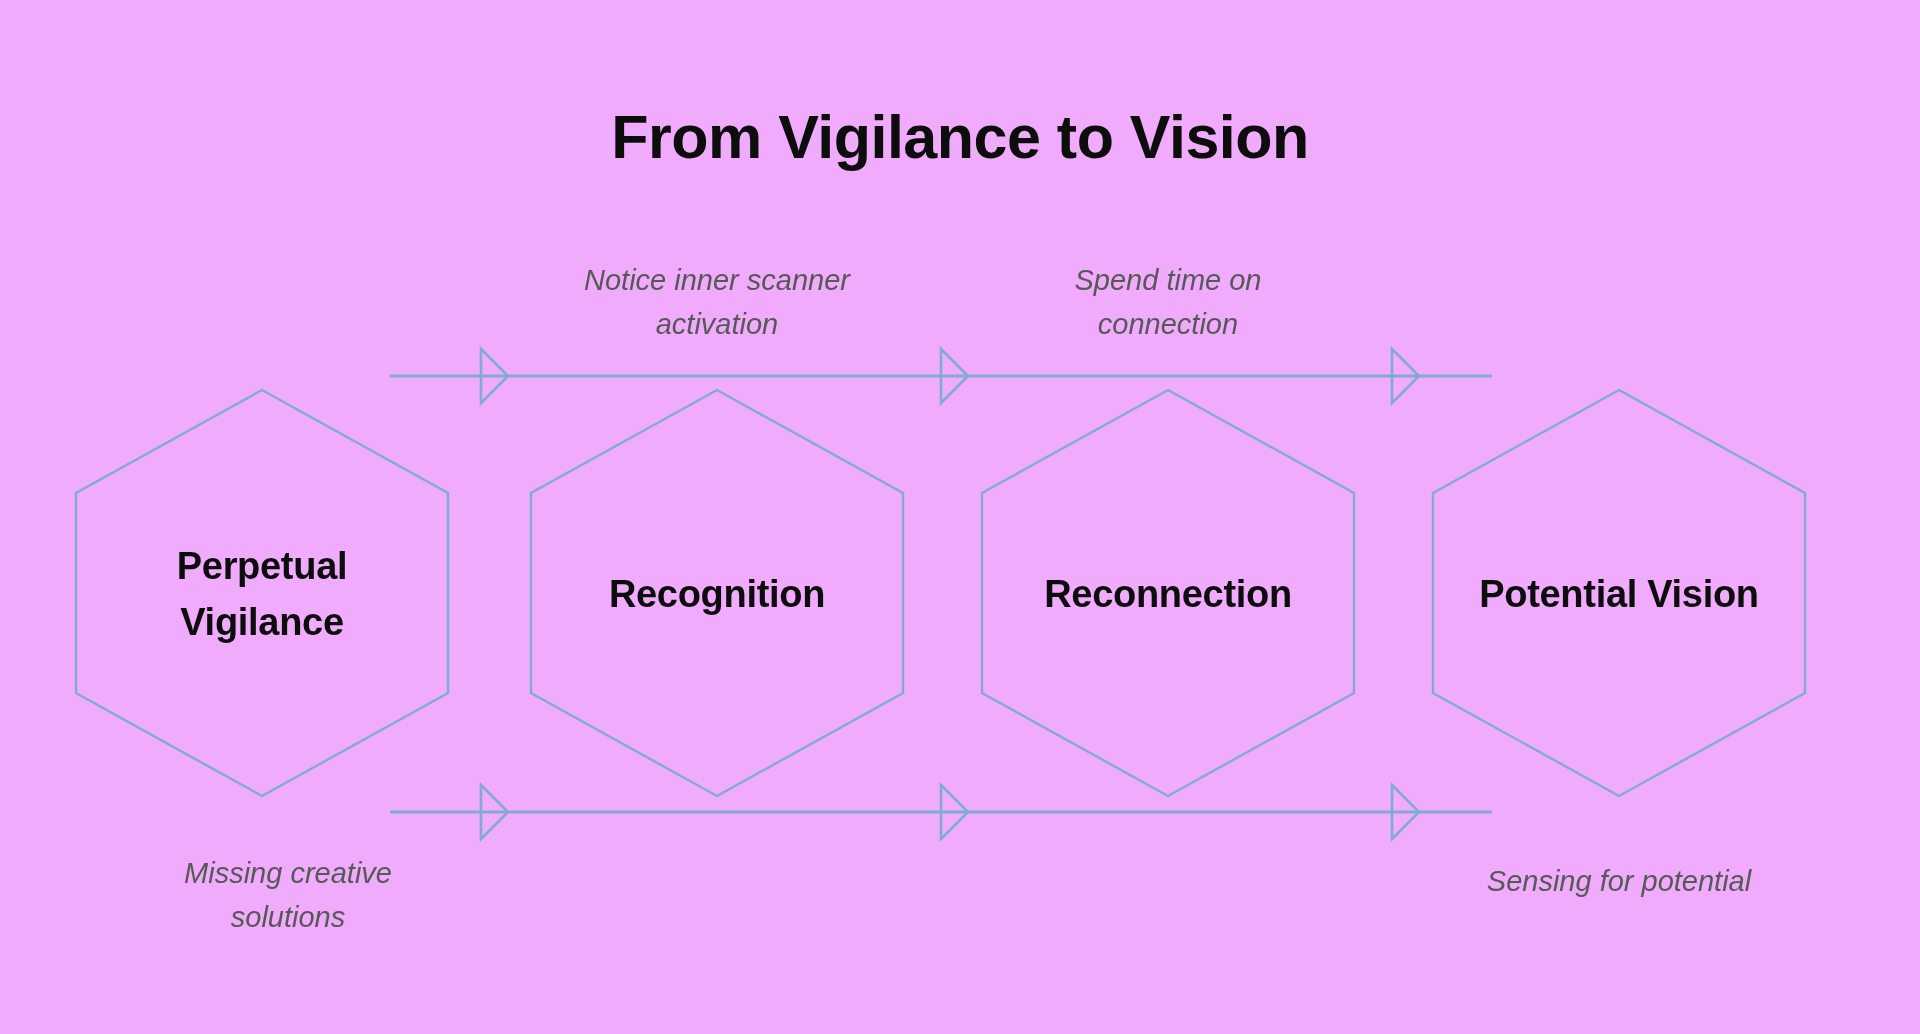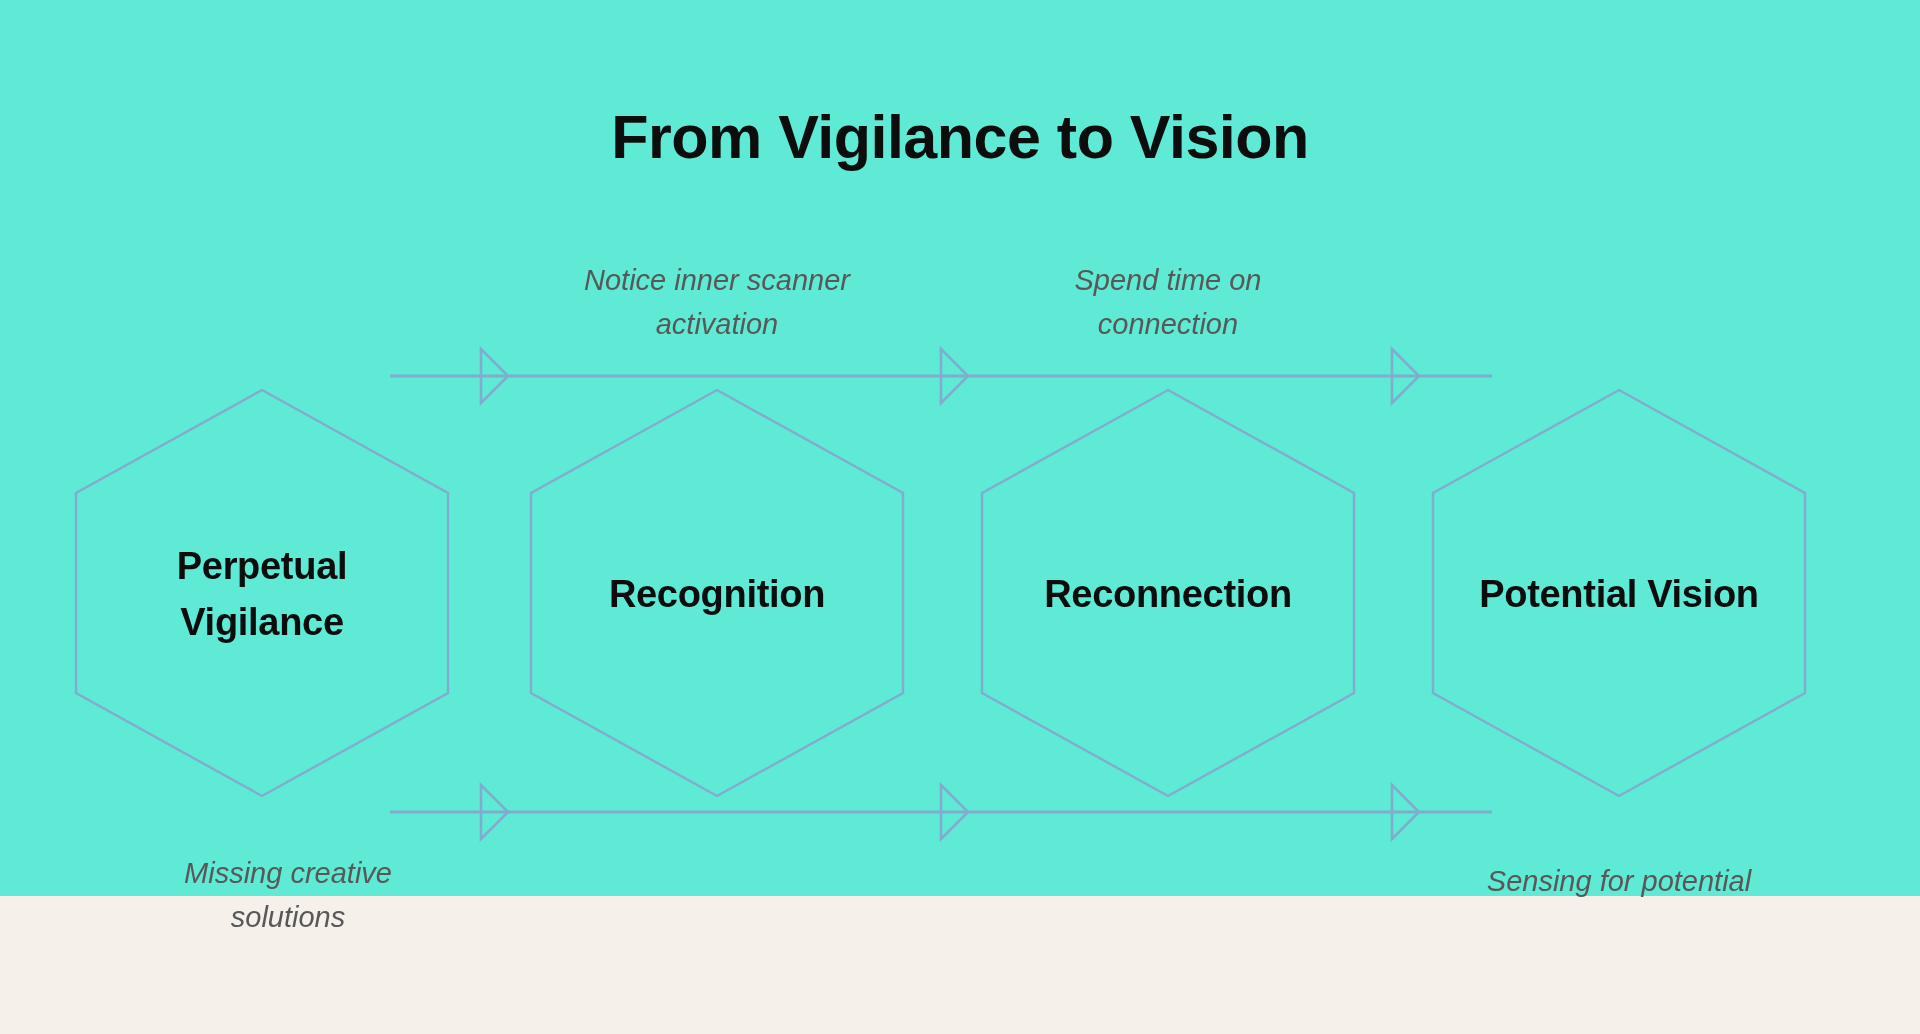--- a/index.html
+++ b/index.html
@@ -10,22 +10,22 @@
   body {
     width: 1920px;
     height: 1034px;
     background: #f5f1ea;
     font-family: "Liberation Sans", sans-serif;
     overflow: hidden;
   }
   #slide {
     position: relative;
     width: 1920px;
-    height: 896px;
-    background: #5eead4;
+    height: 1034px;
+    background: #f0abfc;
   }
   #diagram-svg {
     position: absolute;
     top: 0;
     left: 0;
     width: 1920px;
     height: 1034px;
     display: block;
   }
   .slide-title {

